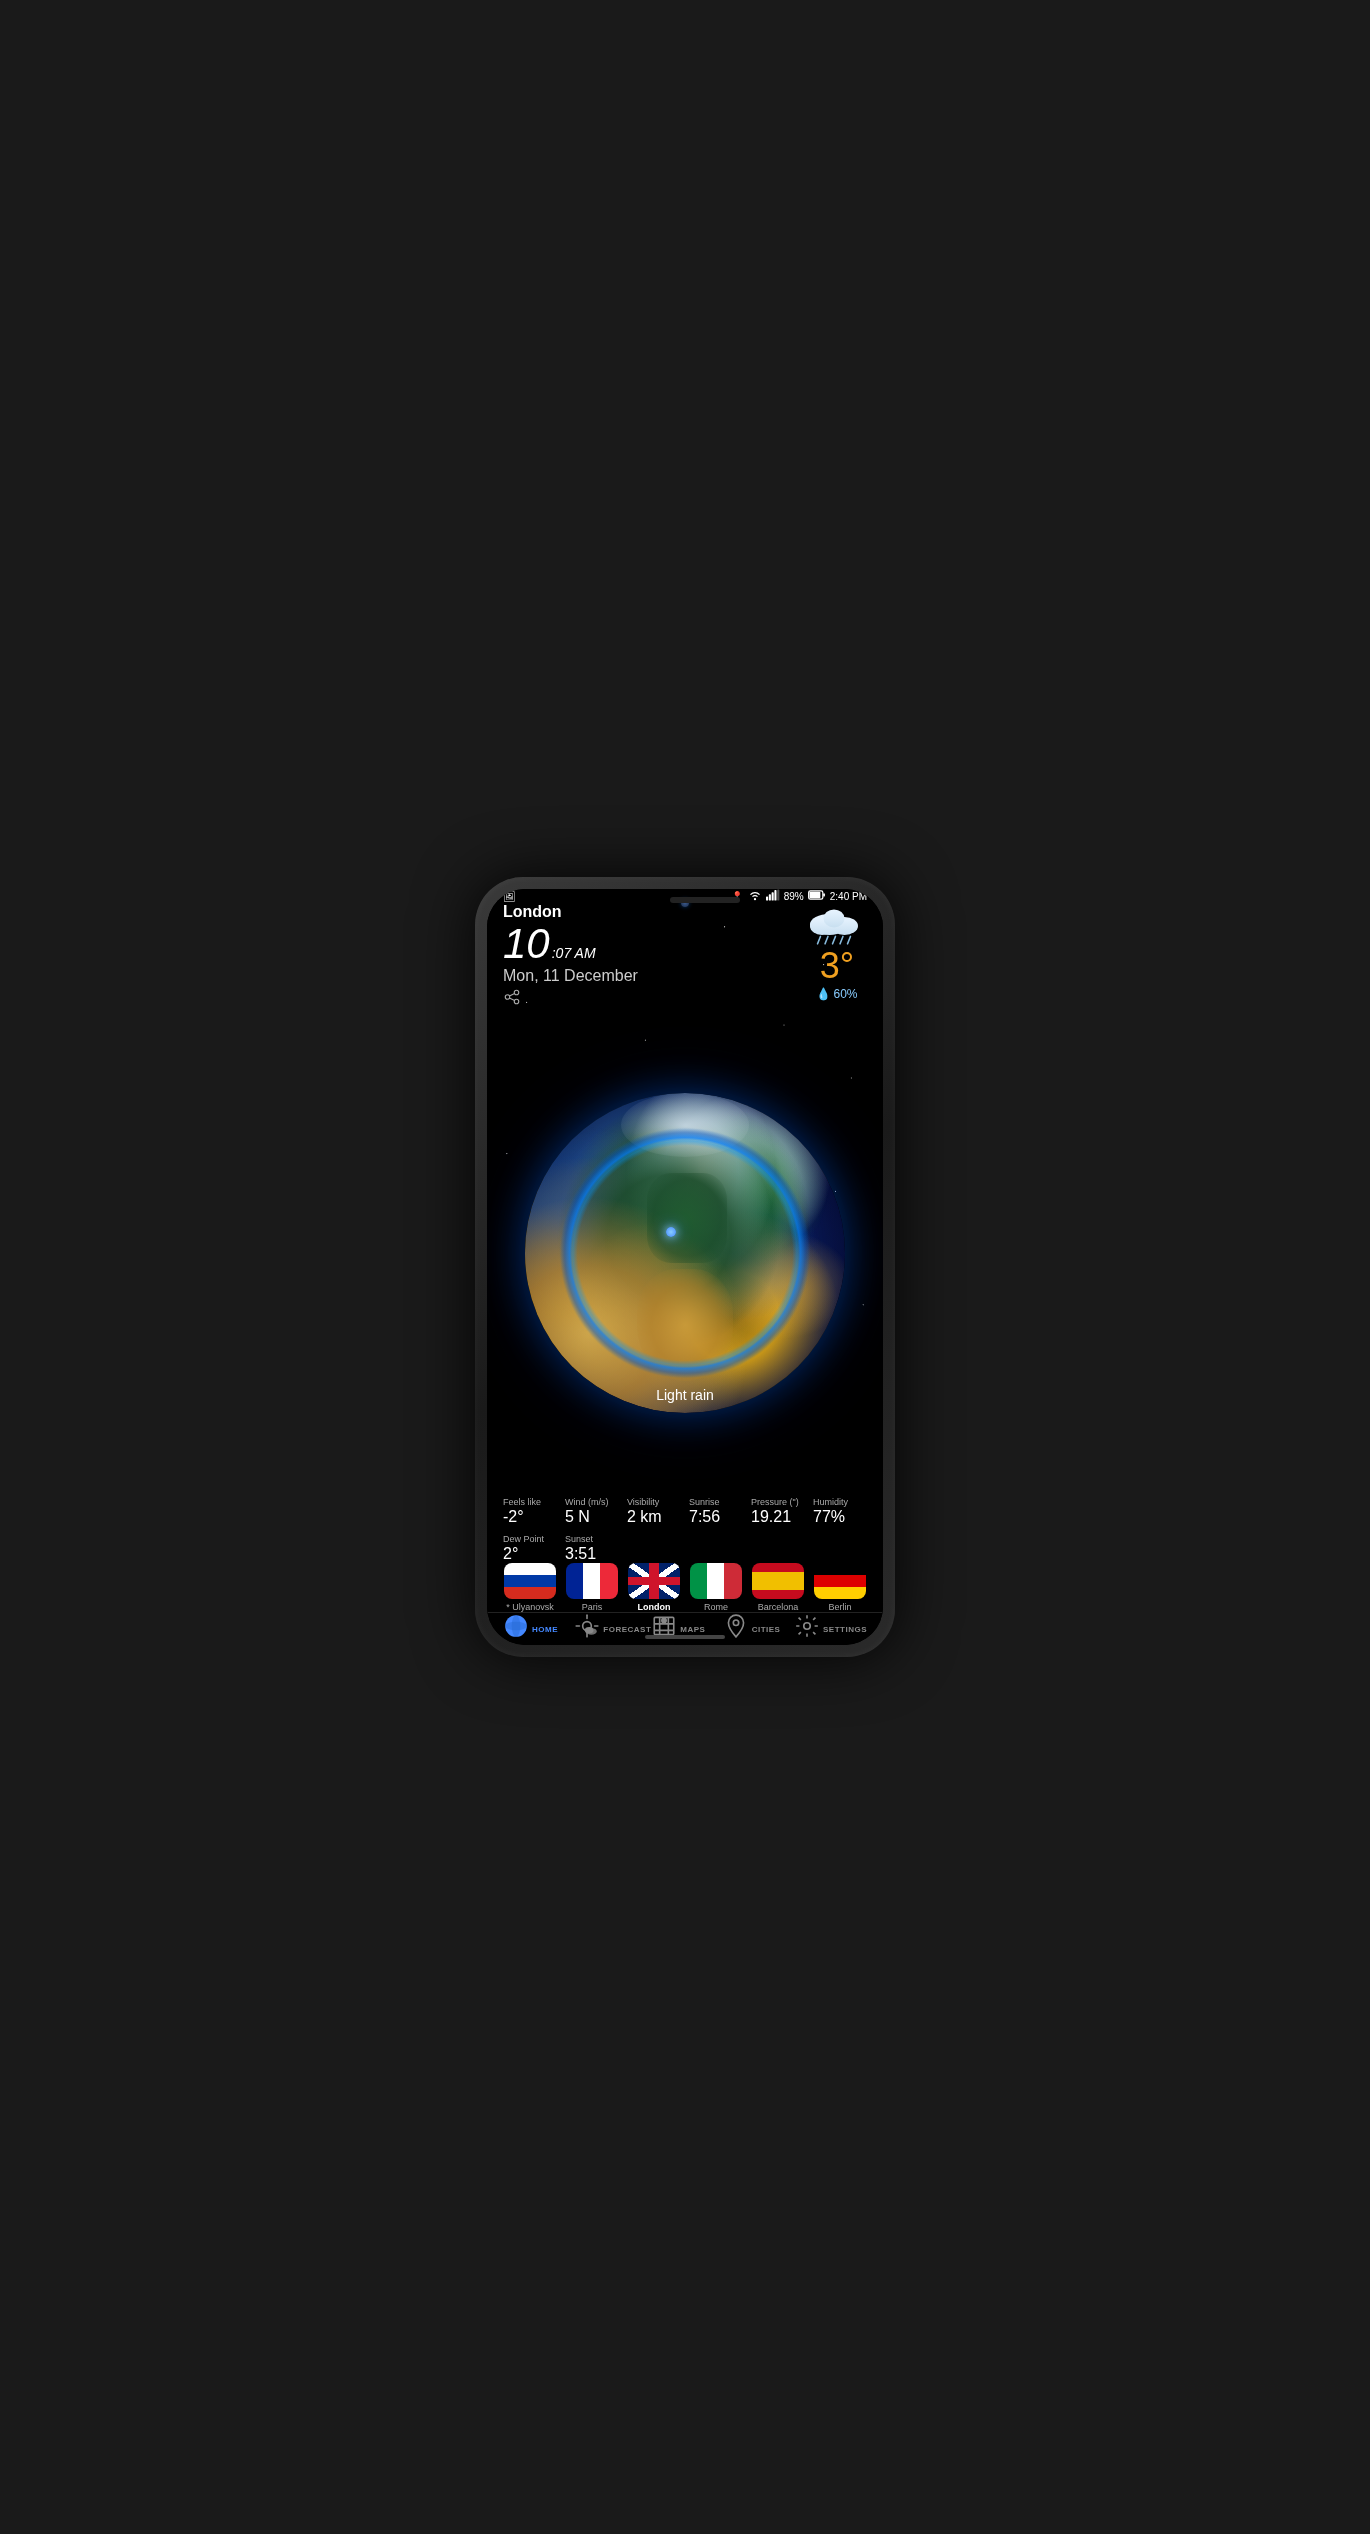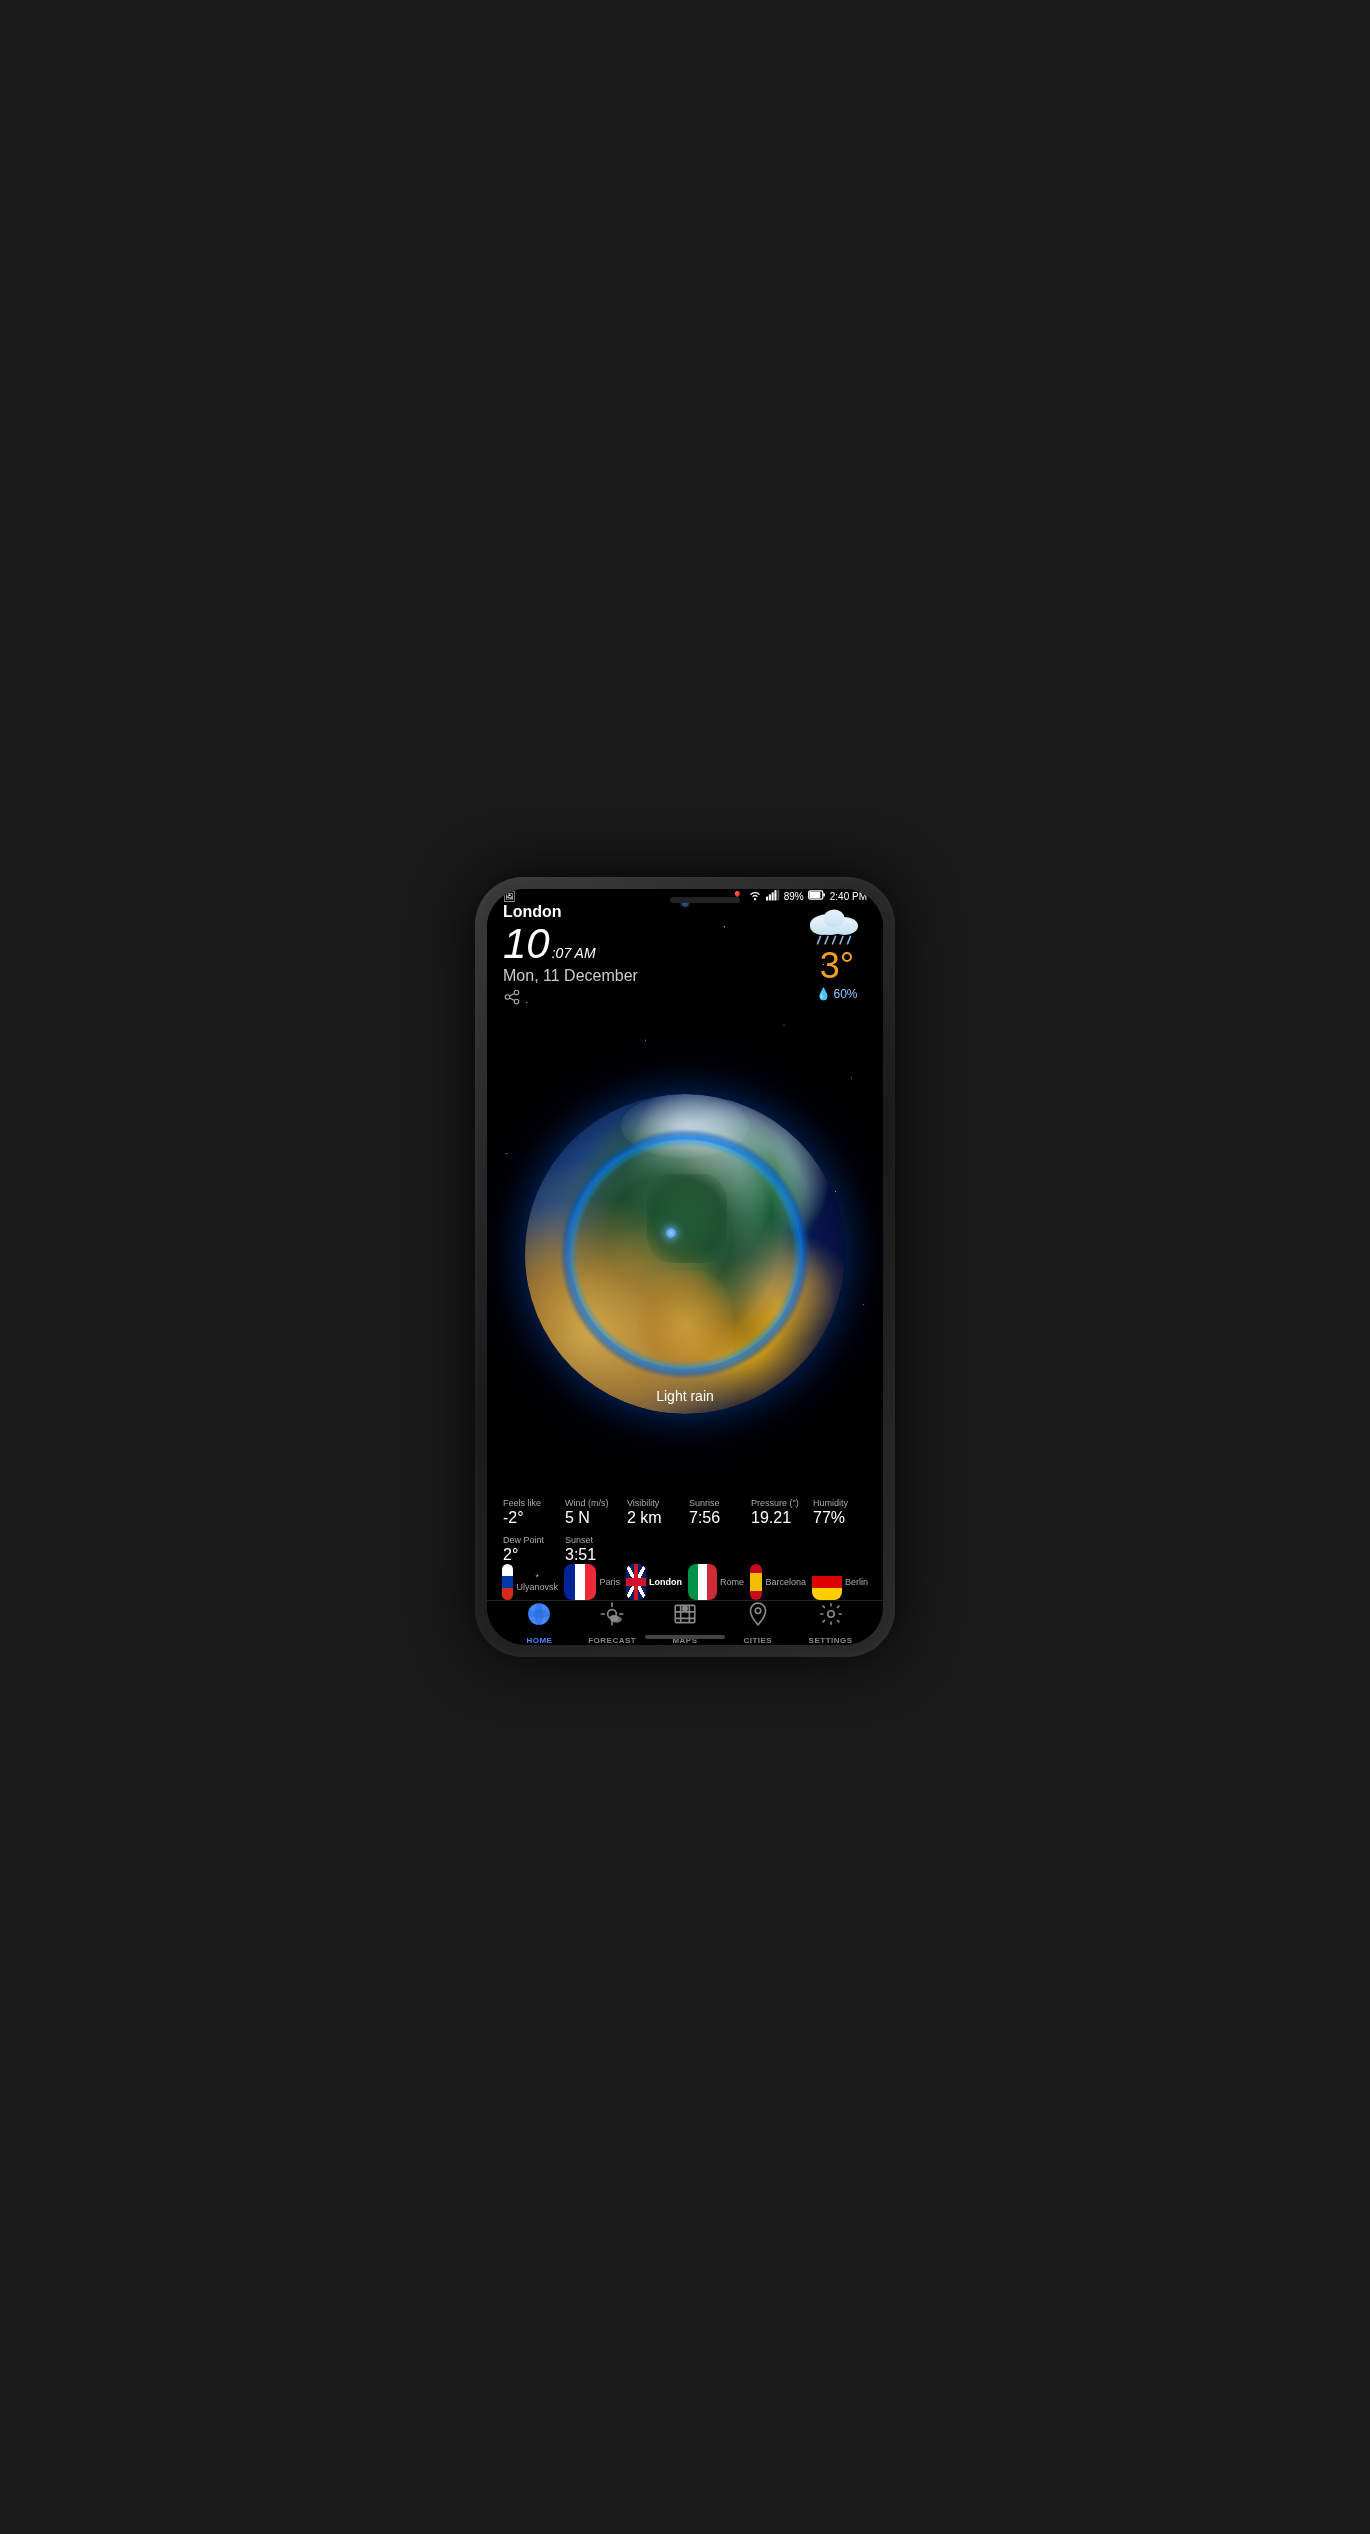--- a/index.html
+++ b/index.html
@@ -297,21 +297,21 @@
       display: flex;
       gap: 6px;
       padding: 6px 0 4px;
       overflow-x: auto;
       flex-shrink: 0;
       justify-content: center;
     }
 
     .city-item {
       display: flex;
-      flex-direction: row;
+      flex-direction: column;
       align-items: center;
       gap: 3px;
       min-width: 56px;
     }
 
     .flag-icon {
       width: 52px;
       height: 36px;
       border-radius: 8px;
       overflow: hidden;
@@ -376,21 +376,21 @@
     .bottom-nav {
       display: flex;
       justify-content: space-around;
       padding: 8px 0 6px;
       border-top: 1px solid #222;
       flex-shrink: 0;
     }
 
     .nav-item {
       display: flex;
-      flex-direction: column;
+      flex-direction: row;
       align-items: center;
       gap: 3px;
       color: #888;
       flex: 1;
     }
 
     .nav-item.active {
       color: #4488ff;
     }
 

